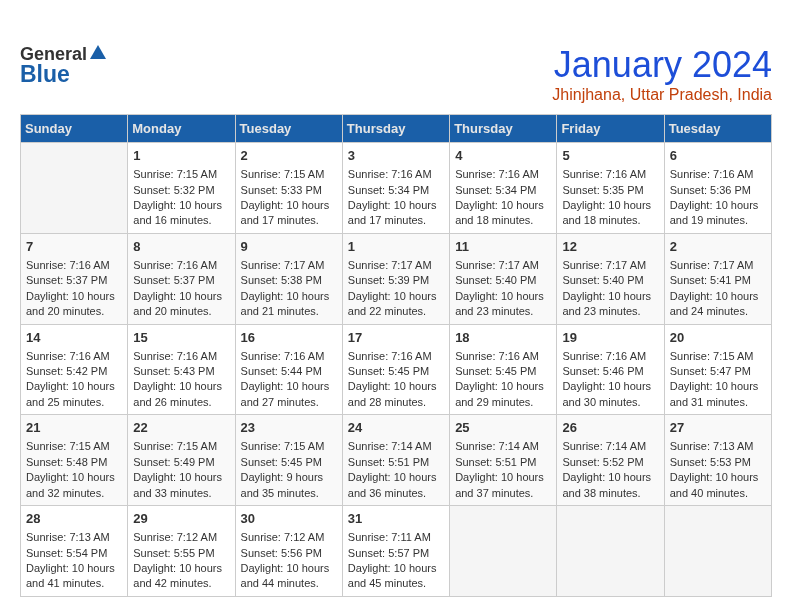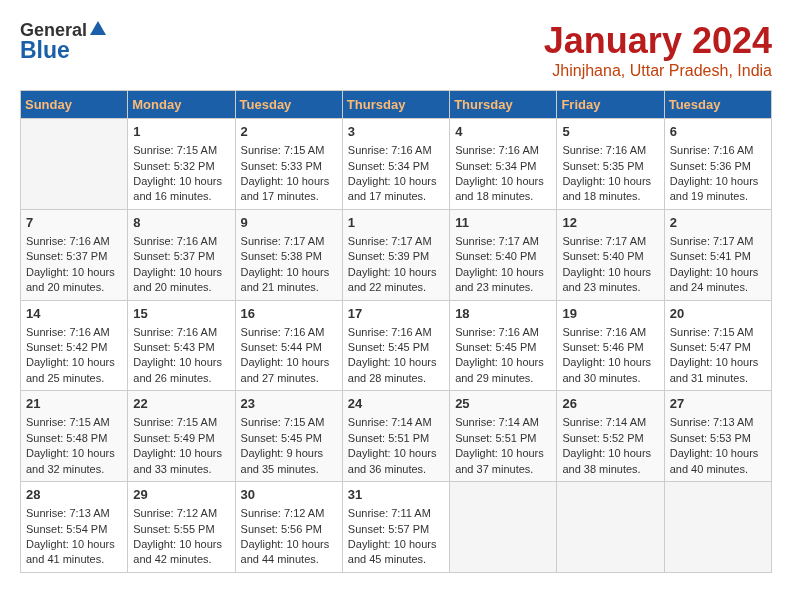--- a/index.html
+++ b/index.html
@@ -8,50 +8,51 @@
       background: #fff;
       width: 792px;
       min-height: 612px;
       padding: 20px;
     }
     .header {
       display: flex;
       justify-content: space-between;
       align-items: flex-start;
       margin-bottom: 10px;
+      margin-top: 24px;
     }
     .logo {
       display: flex;
       flex-direction: column;
       align-items: flex-start;
     }
     .logo-row {
       display: flex;
       align-items: center;
     }
     .title-section {
       text-align: right;
     }
     .month-title {
       font-size: 36px;
-      font-weight: bold;
-      color: #b91c1c;
+      font-weight: normal;
+      color: #1d4ed8;
     }
     .location {
       font-size: 16px;
       color: #c2410c;
     }
     table {
       width: 100%;
       border-collapse: collapse;
       font-size: 11px;
     }
     thead tr th {
       background-color: #1a5fa8;
-      color: #fdba74;
+      color: #e5e5e5;
       padding: 6px 4px;
       text-align: left;
       font-size: 13px;
       font-weight: bold;
       border: 1px solid #ccc;
     }
     tbody tr td {
       border: 1px solid #ccc;
       padding: 4px 5px;
       vertical-align: top;

